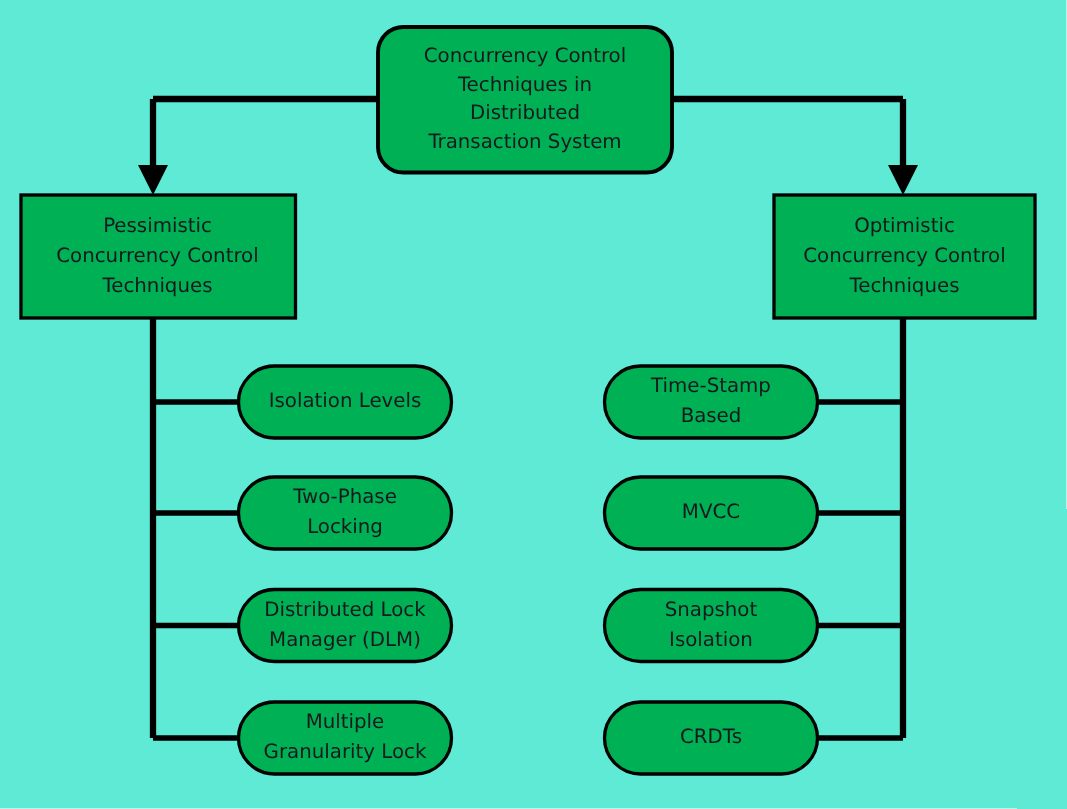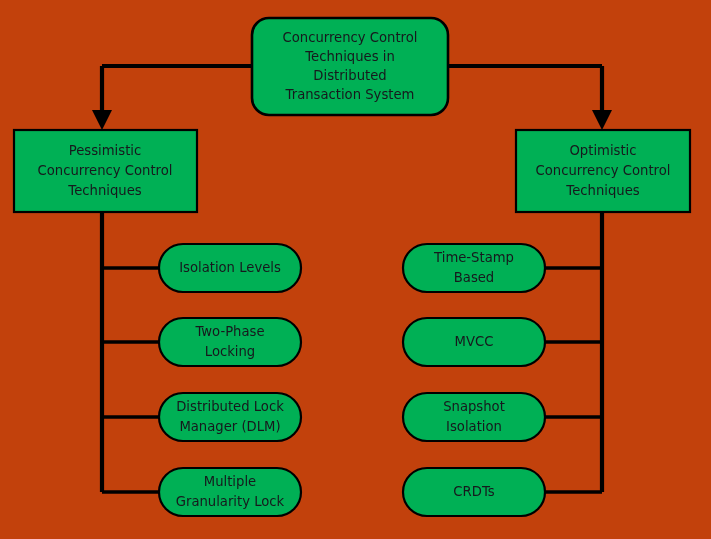--- a/index.html
+++ b/index.html
@@ -10,21 +10,21 @@
   body {
     width: 711px;
     height: 539px;
     overflow: hidden;
     font-family: "DejaVu Sans", "Liberation Sans", sans-serif;
   }
   #diagram-root {
     position: relative;
     width: 711px;
     height: 539px;
-    background: #c2410c;
+    background: #5eead4;
   }
   svg#flowchart {
     display: block;
     width: 711px;
     height: 539px;
   }
   .node-shape {
     fill: #00b055;
     stroke: #000000;
     stroke-width: 2.2;

